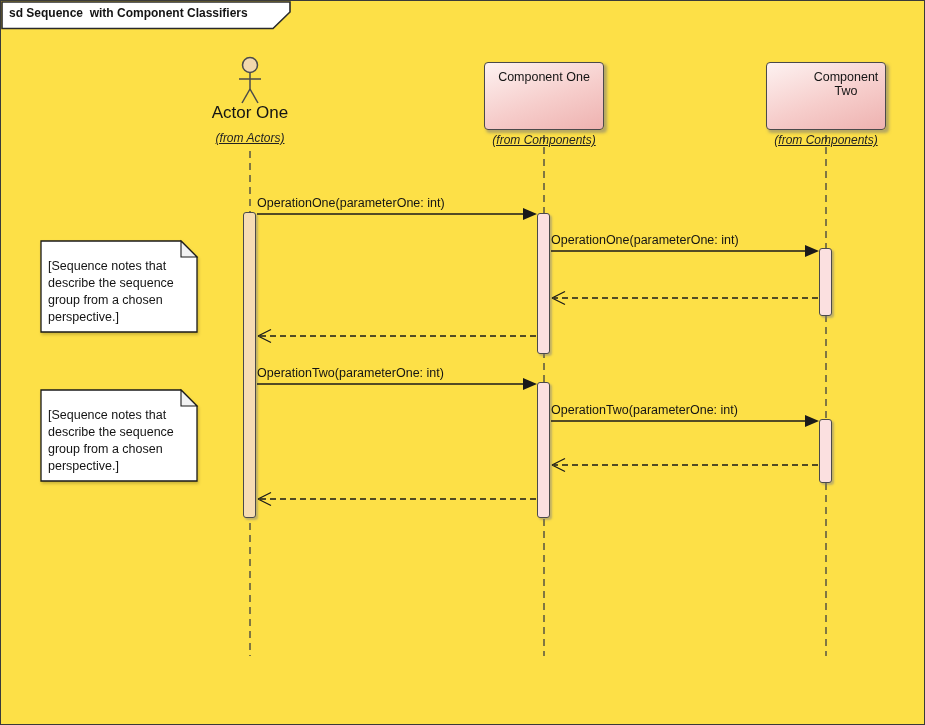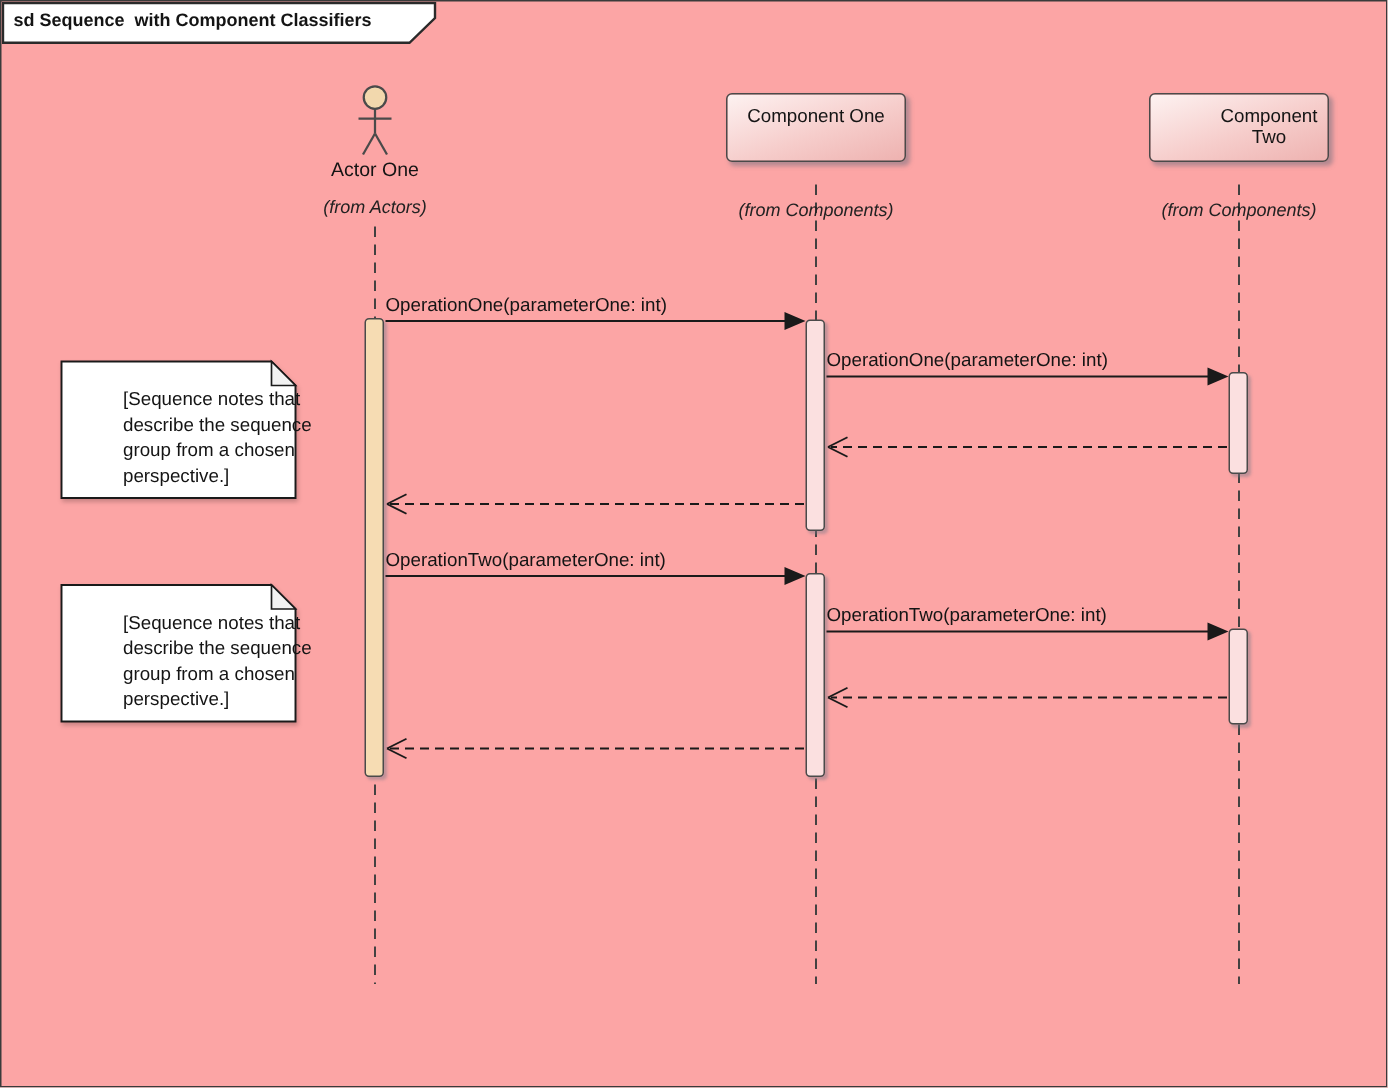--- a/index.html
+++ b/index.html
@@ -1,42 +1,42 @@
 <!DOCTYPE html>
 <html><head>
 <meta charset="utf-8">
 <style>
   html,body{margin:0;padding:0;background:#fff;}
   .canvas{
-    position:relative;width:925px;height:725px;background:#fca5a5;
+    position:relative;width:925px;height:725px;background:#fde047;
     border:1.5px solid #3a3a3a;box-sizing:border-box;overflow:hidden;
     font-family:"Liberation Sans",sans-serif;color:#141414;
   }
   svg.layer{position:absolute;left:0;top:0;width:925px;height:725px;pointer-events:none;}
-  .lbl{position:absolute;font-size:13px;line-height:14px;text-align:center;white-space:nowrap;}
-  .from-lbl{font-style:italic;font-size:12px;color:#222;}
+  .lbl{position:absolute;font-size:17px;line-height:14px;text-align:center;white-space:nowrap;}
+  .from-lbl{font-style:italic;font-size:12px;color:#222;text-decoration:underline;}
   .frame-title{
     position:absolute;left:8px;top:5px;font-size:12px;font-weight:bold;white-space:pre;
   }
   .component-box{
-    position:absolute;width:120px;height:46px;box-sizing:border-box;
+    position:absolute;width:120px;height:68px;box-sizing:border-box;
     border:1.4px solid #4a4a4a;border-radius:4px;
     background:linear-gradient(160deg,#fdf2f1 0%,#f6cdcb 55%,#eeb2b0 100%);
     box-shadow:2.5px 2.5px 3px rgba(110,110,125,0.5);
     text-align:center;padding-top:7px;font-size:12.5px;
   }
   .act{
     position:absolute;width:13px;box-sizing:border-box;
     border:1px solid #4a4a4a;border-radius:3px;
     box-shadow:2px 2px 2px rgba(120,120,135,0.45);
   }
   .act-tan{background:#f6dcb3;}
   .act-pink{background:#fbe0e0;}
   .note-text{
-    position:absolute;font-size:12.5px;line-height:17px;text-align:left;margin-left:34px;
+    position:absolute;font-size:12.5px;line-height:17px;text-align:left;
   }
   .note-text span{display:block;}
   .msg-lbl{position:absolute;font-size:12.5px;text-align:left;}
 </style>
 </head>
 <body>
 
 <div class="canvas">
 
   <svg class="layer">

